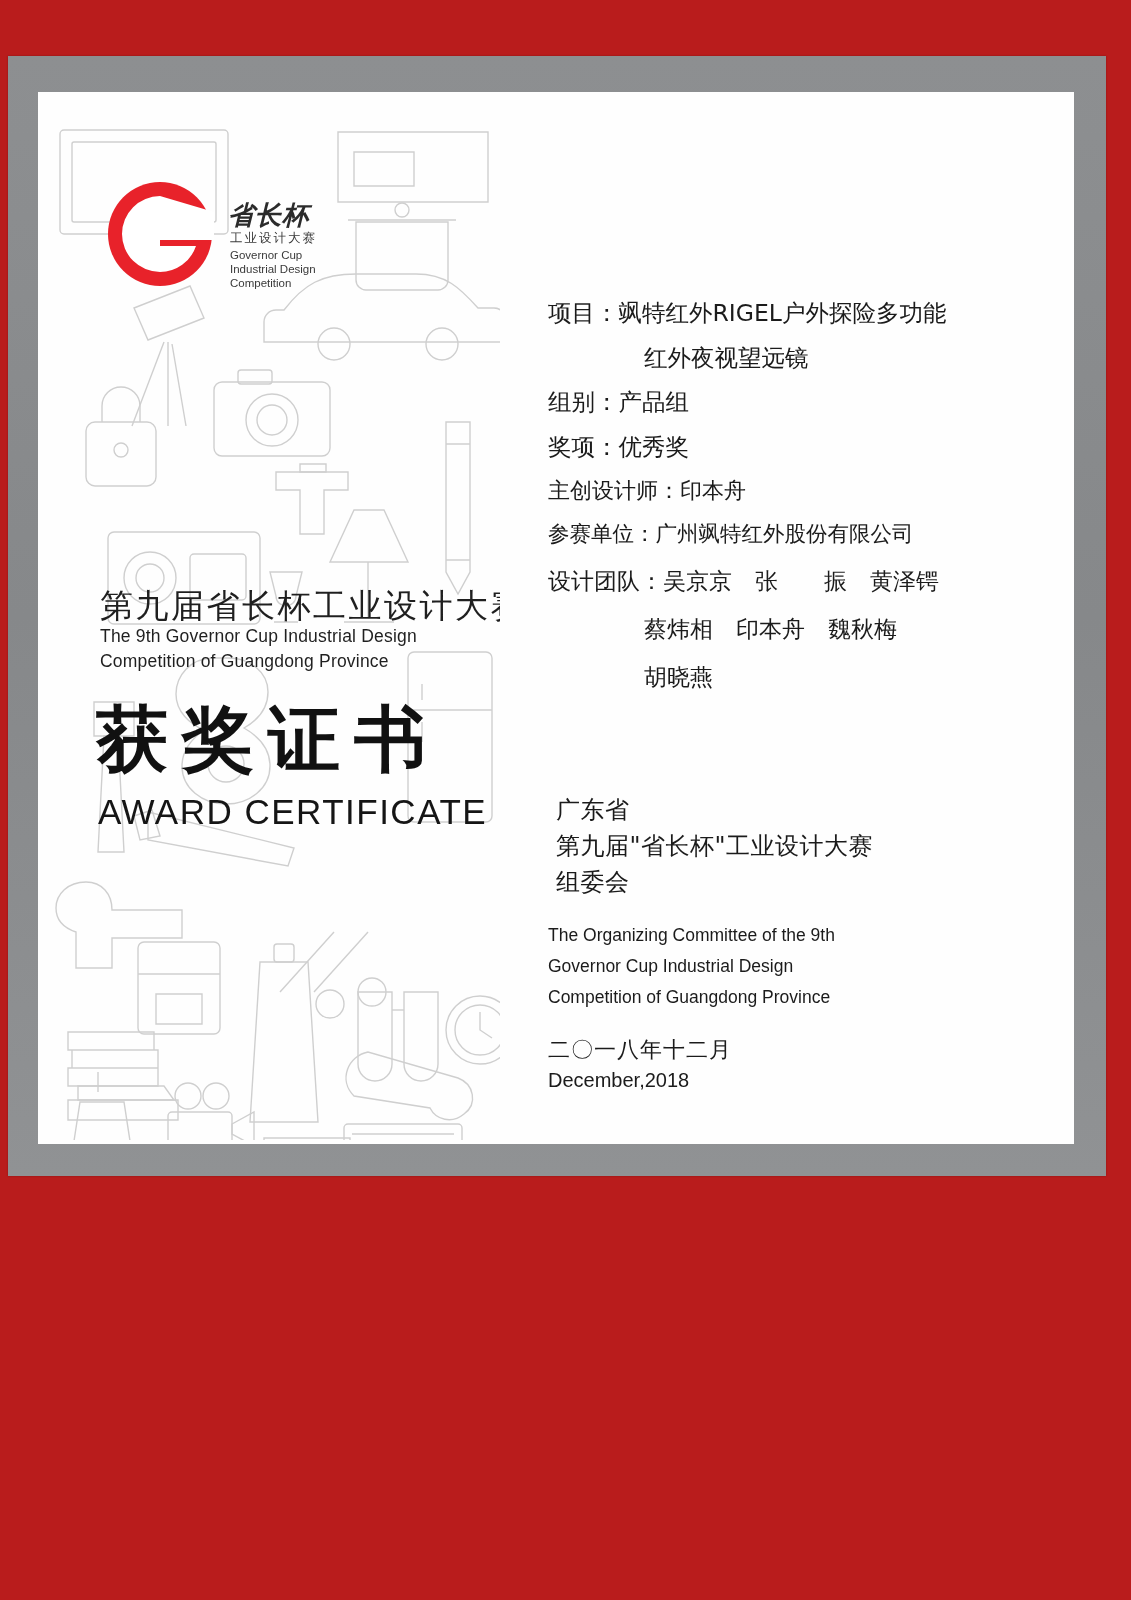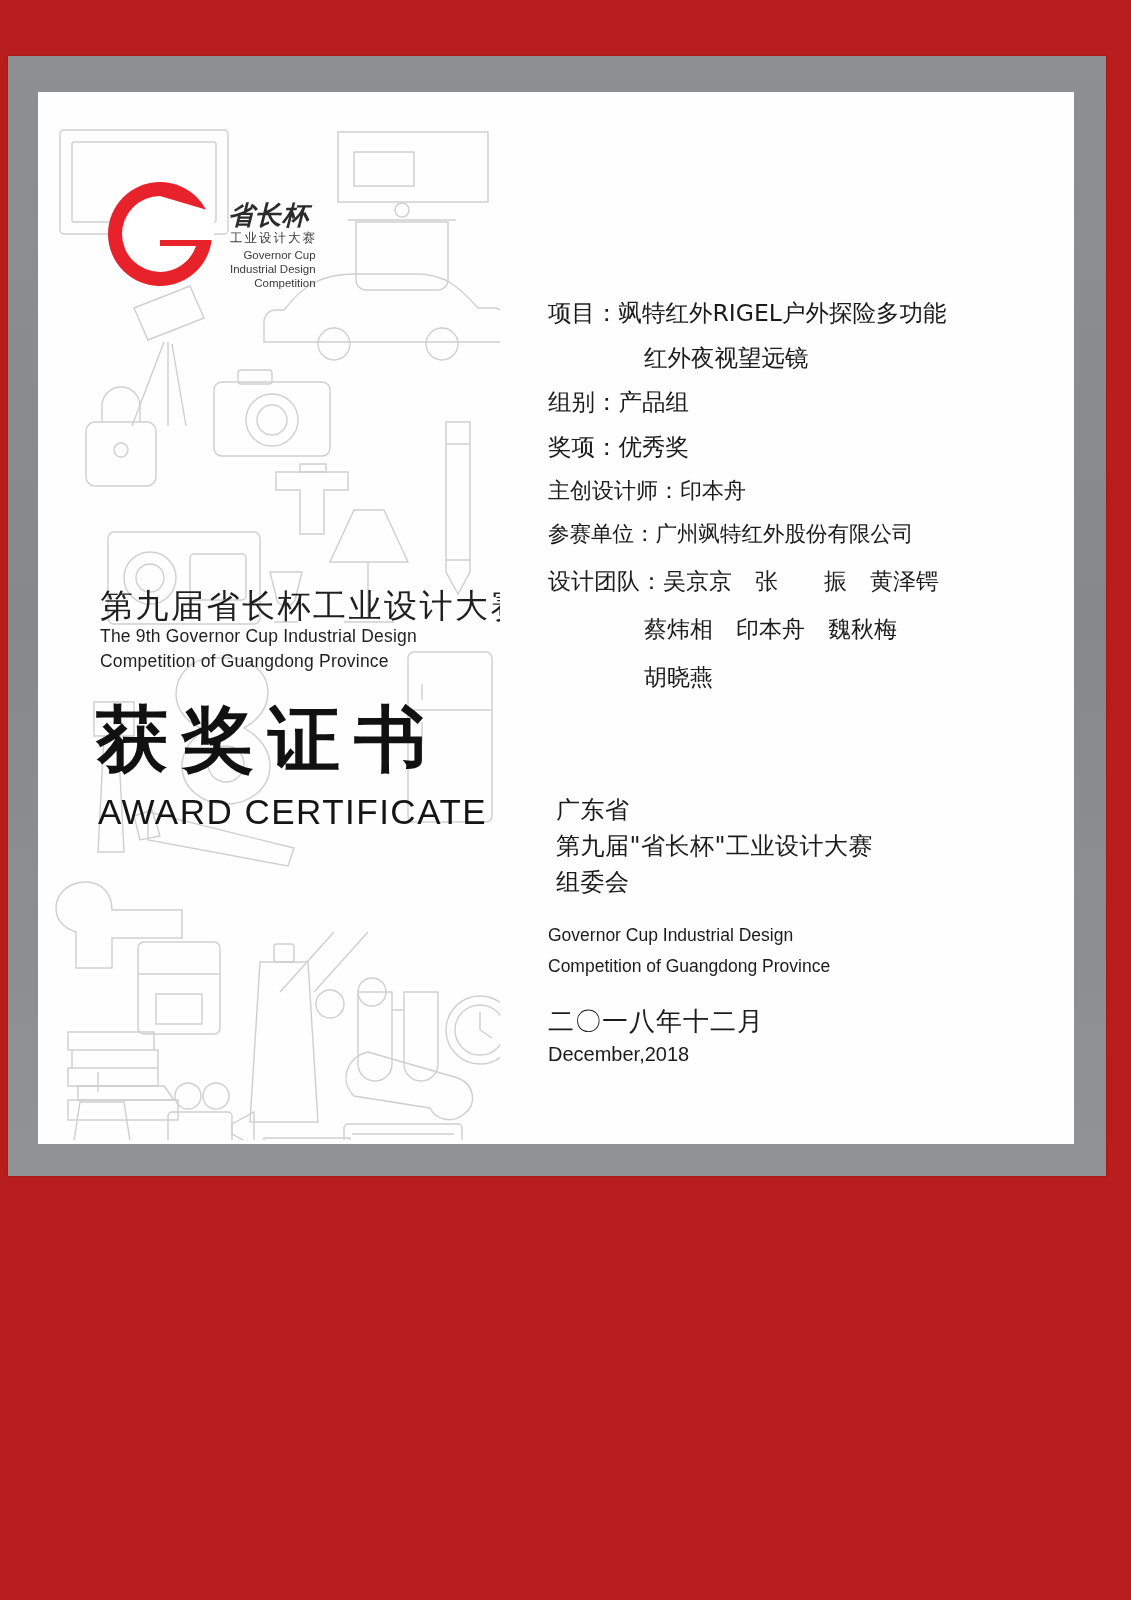--- a/index.html
+++ b/index.html
@@ -95,21 +95,20 @@
     color: #3a3a3a;
     letter-spacing: 2px;
   }
   .logo-text-en {
     position: absolute;
     left: 124px;
     top: 68px;
     font-size: 11.5px;
     line-height: 14px;
     color: #3a3a3a;
-    text-align: right;
   }
 
   
   .title-cn {
     position: absolute;
     left: 62px;
     top: 492px;
     font-family: "DejaVu Sans", sans-serif;
     font-size: 33px;
     color: #1f1f1f;
@@ -210,21 +209,21 @@
   }
   .sign-en {
     margin-top: 20px;
     font-size: 17.5px;
     color: #1b1b1b;
     line-height: 31px;
   }
   .sign-date-cn {
     margin-top: 22px;
     font-family: "DejaVu Sans", sans-serif;
-    font-size: 26px;
+    font-size: 22px;
     color: #1b1b1b;
     letter-spacing: 1px;
   }
   .sign-date-en {
     margin-top: 4px;
     font-size: 20px;
     color: #1b1b1b;
   }
 </style>
 </head>
@@ -397,20 +396,21 @@
           <div class="team-line team-cont">胡晓燕</div>
         </div>
 
         <div class="sign-block">
           <div class="sign-cn">
             <div>广东省</div>
             <div>第九届"省长杯"工业设计大赛</div>
             <div>组委会</div>
           </div>
           <div class="sign-en">
+            <div>The Organizing Committee of the 9th</div>
             <div>Governor Cup Industrial Design</div>
             <div>Competition of Guangdong Province</div>
           </div>
           <div class="sign-date-cn">二〇一八年十二月</div>
           <div class="sign-date-en">December,2018</div>
         </div>
 
       </div>
 
     </div>

